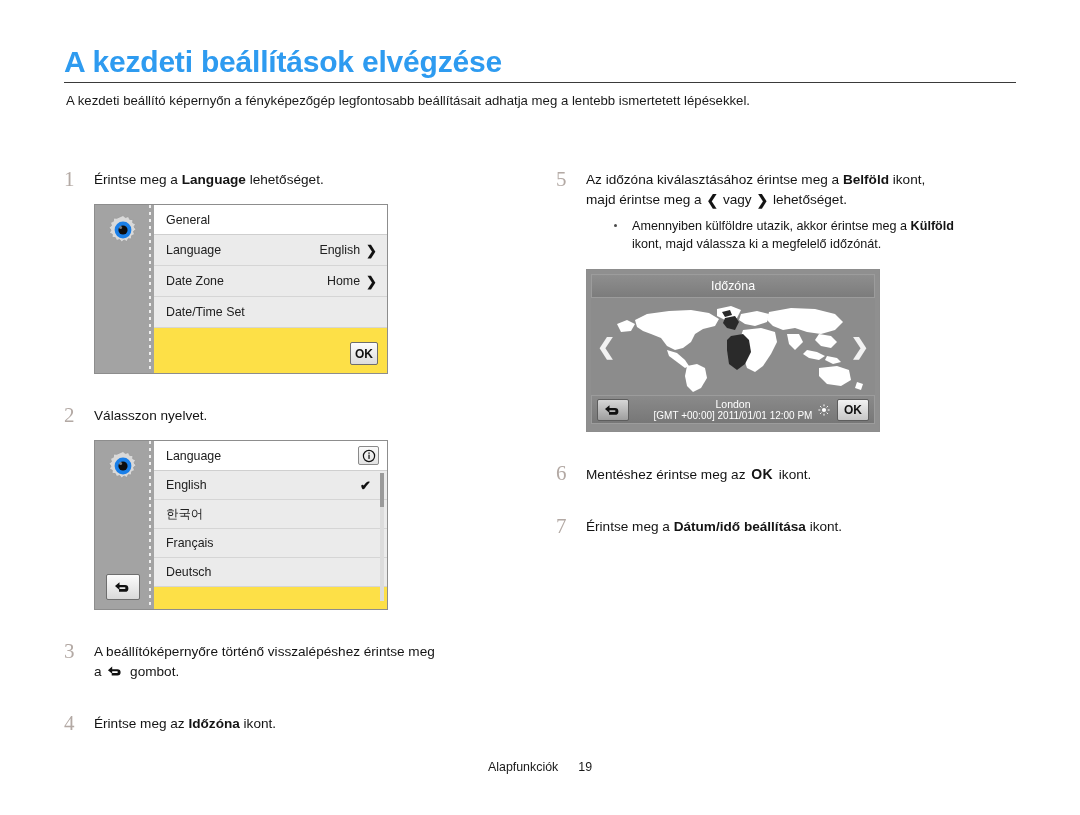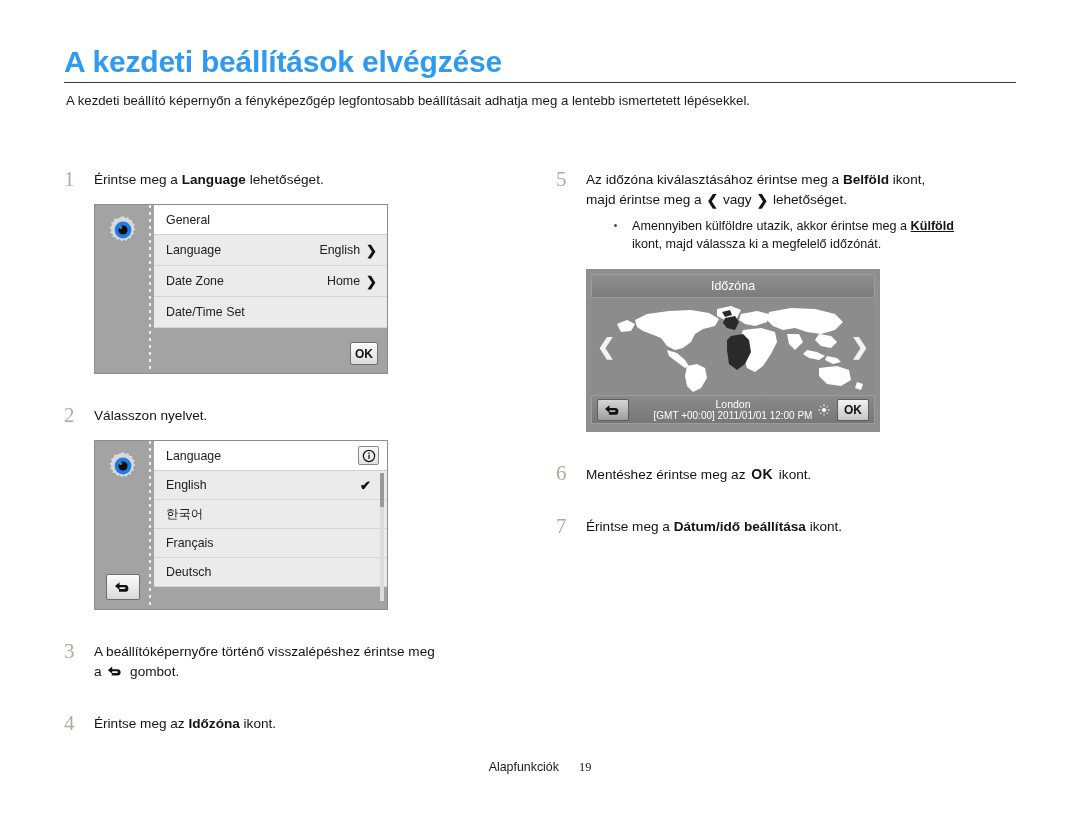--- a/index.html
+++ b/index.html
@@ -79,21 +79,21 @@
   }
   .sub-bullet .dot {
     position: absolute;
     left: 28px;
     top: 7px;
     width: 3px;
     height: 3px;
     background: #4a4a4a;
     border-radius: 50%;
   }
-  .sub-bullet b { font-weight: bold; text-decoration: underline; }
+  .sub-bullet b { font-weight: bold; }
 
   
   .inline-chevron {
     font-size: 14px;
     font-weight: bold;
     vertical-align: -1px;
     padding: 0 1px;
   }
   .inline-ok {
     font-size: 14px;
@@ -141,21 +141,21 @@
     position: absolute;
     left: 12px;
     top: 9px;
     width: 32px;
     height: 32px;
   }
   .screen-body {
     position: absolute;
     left: 59px; top: 0;
     right: 0; bottom: 0;
-    background: #a3a3a3;
+    background: #fde047;
   }
   .screen-header {
     height: 30px;
     background: #ffffff;
     border-bottom: 1px solid #cfcfcf;
     display: flex;
     align-items: center;
     padding: 0 8px 0 12px;
     box-sizing: border-box;
     justify-content: space-between;
@@ -354,21 +354,21 @@
   
   #page-footer {
     position: absolute;
     left: 0;
     top: 760px;
     width: 1080px;
     text-align: center;
     font-size: 12.4px;
     color: #1a1a1a;
   }
-  #footer-page-num { font-weight: normal; margin-left: 20px; font-family: Liberation Serif, serif; }
+  #footer-page-num { font-weight: normal; margin-left: 20px; }
 </style>
 </head>
 <body>
 
 <div id="page-title">A kezdeti beállítások elvégzése</div>
 <div id="title-rule"></div>
 <div id="intro-paragraph">A kezdeti beállító képernyőn a fényképezőgép legfontosabb beállításait adhatja meg a lentebb ismertetett lépésekkel.</div>
 
 <div class="column" id="left-column">
 

